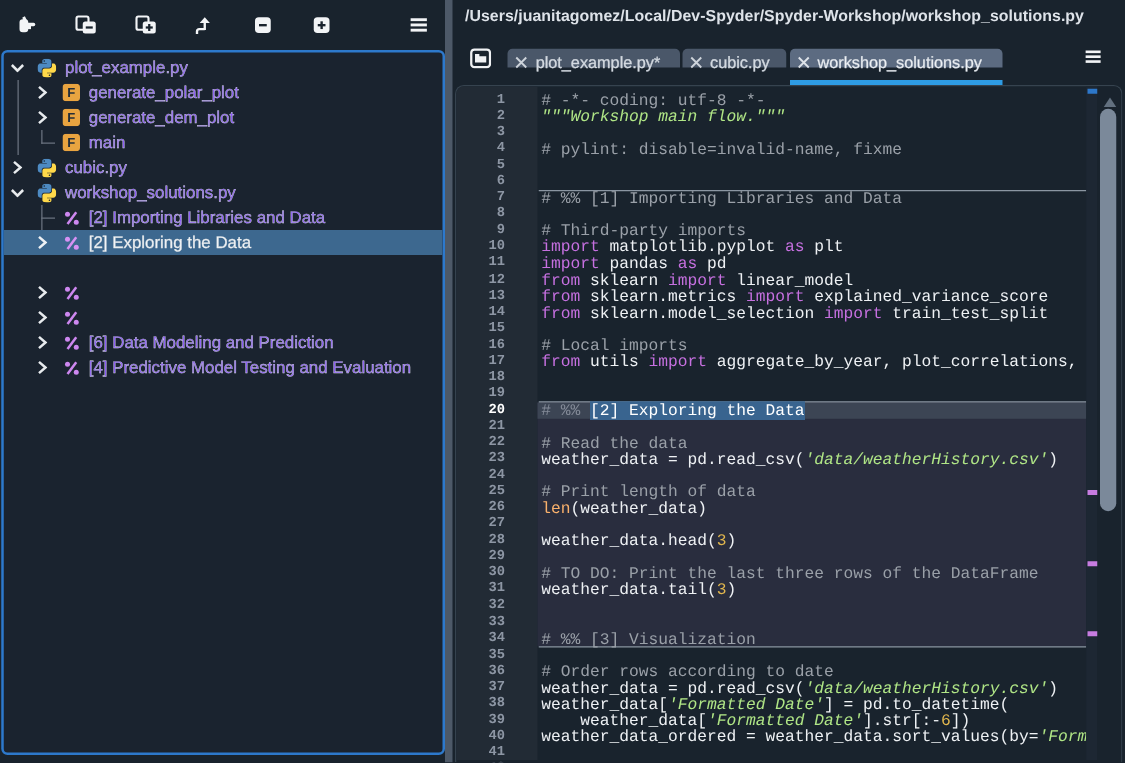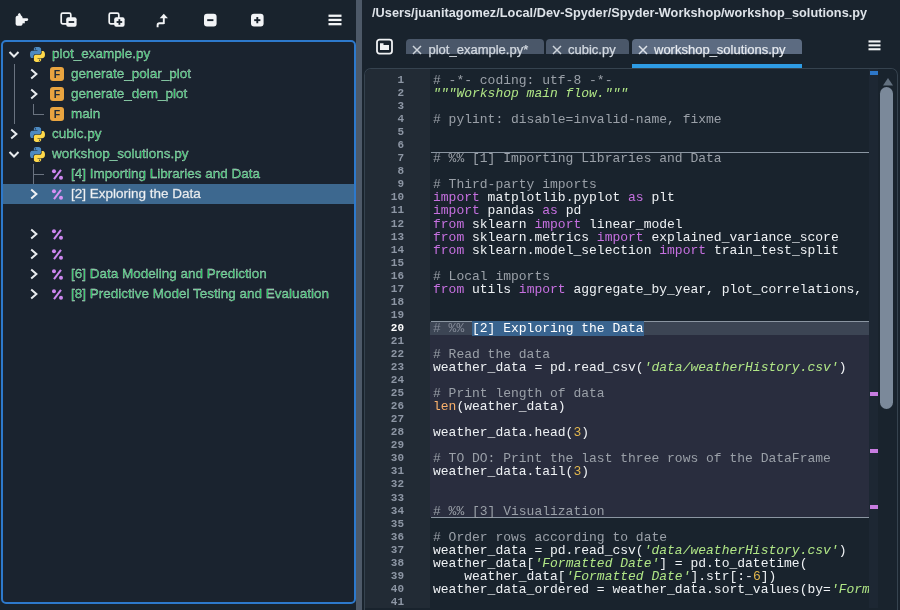--- a/index.html
+++ b/index.html
@@ -5,21 +5,21 @@
 * { margin:0; padding:0; box-sizing:border-box; -webkit-font-smoothing:antialiased; }
 html,body { width:900px; height:610px; overflow:hidden; background:#19232d;
   font-family:"Liberation Sans", sans-serif; }
 .abs { position:absolute; }
 #stage { position:relative; width:900px; height:610px; }
 
 
 #tree-panel { left:1px; top:40px; width:355px; height:564px;
   border:2px solid #2d79cc; border-radius:5px; background:#1a232f; overflow:hidden; }
 .trow { position:absolute; left:0; width:351px; height:20px; }
-.trow .lbl { position:absolute; top:1.8px; font-size:13.5px; color:#22c55e; white-space:pre; -webkit-text-stroke:0.3px #d5dade; }
+.trow .lbl { position:absolute; top:1.8px; font-size:13.5px; color:#8b5cf6; white-space:pre; -webkit-text-stroke:0.3px #d5dade; }
 .sel { background:#3d688f; }
 .sel .lbl { color:#f2f5f8; }
 .branch { position:absolute; background:#6a7380; }
 
 
 #split { left:356px; top:0; width:6px; height:610px; background:#4d5968; }
 
 
 #pathbar { left:372px; top:5.5px; width:520px; height:20px; color:#dee3e9;
   font-size:12.7px; font-weight:bold; white-space:nowrap; letter-spacing:0.045px; }
@@ -169,21 +169,21 @@
       </svg>
       <div class="lbl" style="left:49px">workshop_solutions.py</div>
     </div>
 
     <div class="trow" style="top:122px">
       <svg class="abs" style="left:48px;top:3.5px" width="13" height="13" viewBox="0 0 13 13">
         <line x1="3.0" y1="11.2" x2="10.0" y2="1.8" stroke="#cd87ef" stroke-width="2.0"></line>
         <circle cx="3.0" cy="3.3" r="2.0" fill="#cd87ef"></circle>
         <circle cx="10.0" cy="9.7" r="2.0" fill="#cd87ef"></circle>
       </svg>
-      <div class="lbl" style="left:68px">[4] Importing Libraries and Data</div>
+      <div class="lbl" style="left:68px">[2] Importing Libraries and Data</div>
     </div>
 
     <div class="trow sel" style="top:142px">
       <svg class="abs" style="left:26.5px;top:4px" width="8" height="12" viewBox="0 0 8 12">
           <path d="M1.2 1.5 L6.4 6 L1.2 10.5" fill="none" stroke="#eef1f4" stroke-width="2"></path>
         </svg>
       <svg class="abs" style="left:48px;top:3.5px" width="13" height="13" viewBox="0 0 13 13">
         <line x1="3.0" y1="11.2" x2="10.0" y2="1.8" stroke="#d791f5" stroke-width="2.0"></line>
         <circle cx="3.0" cy="3.3" r="2.0" fill="#d791f5"></circle>
         <circle cx="10.0" cy="9.7" r="2.0" fill="#d791f5"></circle>
@@ -228,21 +228,21 @@
 
     <div class="trow" style="top:242px">
       <svg class="abs" style="left:26.5px;top:4px" width="8" height="12" viewBox="0 0 8 12">
           <path d="M1.2 1.5 L6.4 6 L1.2 10.5" fill="none" stroke="#e8ebee" stroke-width="2"></path>
         </svg>
       <svg class="abs" style="left:48px;top:3.5px" width="13" height="13" viewBox="0 0 13 13">
         <line x1="3.0" y1="11.2" x2="10.0" y2="1.8" stroke="#cd87ef" stroke-width="2.0"></line>
         <circle cx="3.0" cy="3.3" r="2.0" fill="#cd87ef"></circle>
         <circle cx="10.0" cy="9.7" r="2.0" fill="#cd87ef"></circle>
       </svg>
-      <div class="lbl" style="left:68px">[8] Predictive Model Testing and Evaluation</div>
+      <div class="lbl" style="left:68px">[4] Predictive Model Testing and Evaluation</div>
     </div>
   </div>
 
   <div class="abs" id="split"></div>
 
   <div class="abs" id="pathbar">/Users/juanitagomez/Local/Dev-Spyder/Spyder-Workshop/workshop_solutions.py</div>
 
   <svg class="abs" style="left:376px;top:38px" width="17" height="17" viewBox="0 0 17 17">
     <rect x="1" y="1.6" width="15" height="14" rx="2.5" fill="none" stroke="#f0f2f4" stroke-width="1.8"></rect>
     <path d="M4 5.2 L7.5 5.2 L7.5 7 L13 7 L13 12 L4 12 Z" fill="#f0f2f4"></path>

